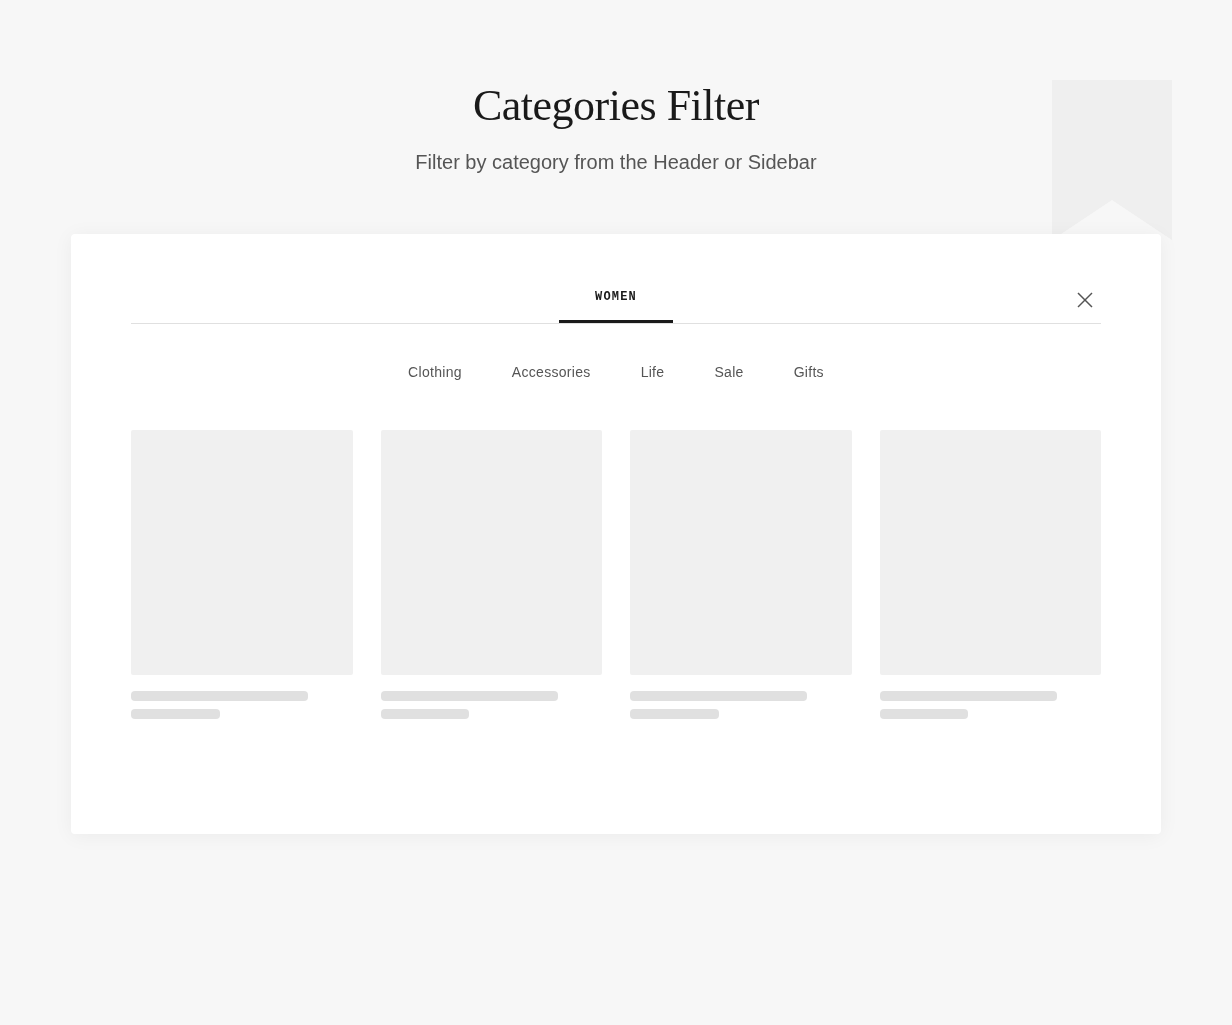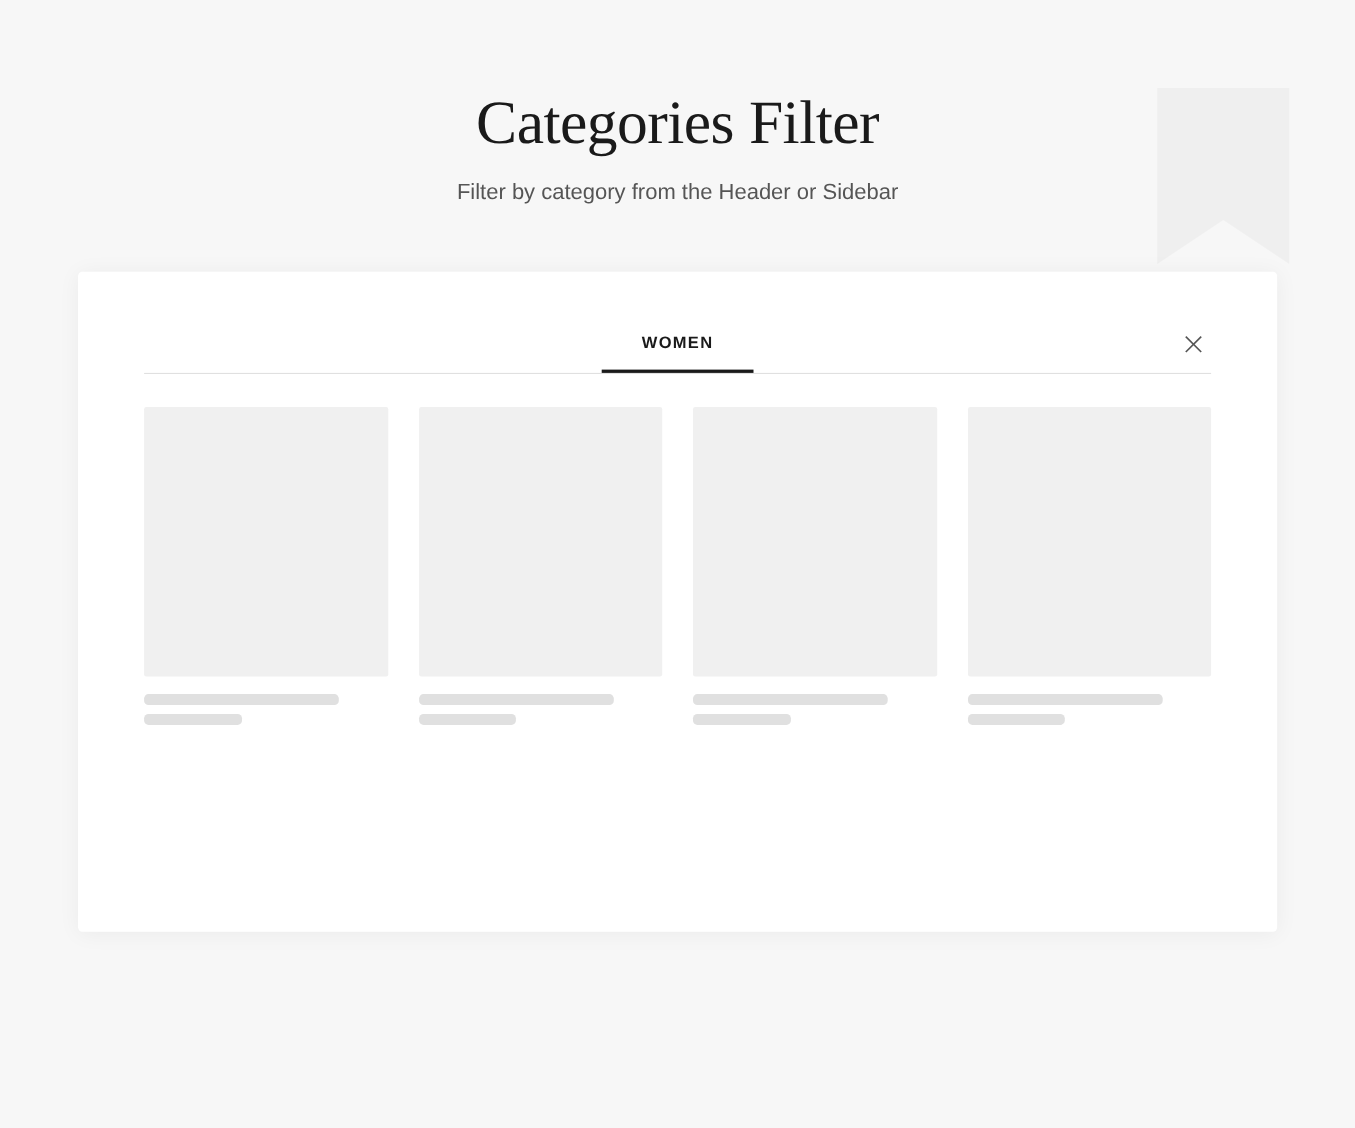--- a/index.html
+++ b/index.html
@@ -18,21 +18,21 @@
       align-items: center;
     }
 
     .page-header {
       text-align: center;
       padding-top: 80px;
       padding-bottom: 60px;
     }
 
     .page-title {
-      font-size: 56px;
+      font-size: 44px;
       font-weight: 400;
       color: #1a1a1a;
       letter-spacing: -0.5px;
       margin-bottom: 20px;
       font-family: 'Georgia', serif;
     }
 
     .page-subtitle {
       font-size: 20px;
       color: #555;
@@ -60,27 +60,27 @@
       margin-bottom: 30px;
     }
 
     .tabs {
       display: flex;
       gap: 0;
     }
 
     .tab {
       padding: 16px 36px;
-      font-size: 15px;
+      font-size: 12px;
       font-weight: 600;
       letter-spacing: 1.2px;
       cursor: pointer;
       color: #555;
       border-bottom: 3px solid transparent;
-      font-family: Liberation Sans, sans-serif;
+      font-family: Liberation Mono, monospace;
       text-transform: uppercase;
       transition: color 0.2s;
     }
 
     .tab.active {
       color: #1a1a1a;
       border-bottom: 3px solid #1a1a1a;
     }
 
     .close-button {
@@ -185,20 +185,27 @@
       <div class="tab active">WOMEN</div>
     </div>
     <button class="close-button" aria-label="Close">
       <svg class="close-icon-svg" viewBox="0 0 18 18" fill="none" stroke="#555" stroke-width="1.5">
         <line x1="2" y1="2" x2="16" y2="16"></line>
         <line x1="16" y1="2" x2="2" y2="16"></line>
       </svg>
     </button>
   </div>
 
+  <nav class="category-nav">
+    <span class="category-item">Clothing</span>
+    <span class="category-item">Accessories</span>
+    <span class="category-item">Life</span>
+    <span class="category-item">Sale</span>
+    <span class="category-item">Gifts</span>
+  </nav>
 
   <div class="products-grid">
 
     <div class="product-card">
       <div class="product-image-placeholder"></div>
       <div class="product-title-placeholder"></div>
       <div class="product-price-placeholder"></div>
     </div>
 
     <div class="product-card">

